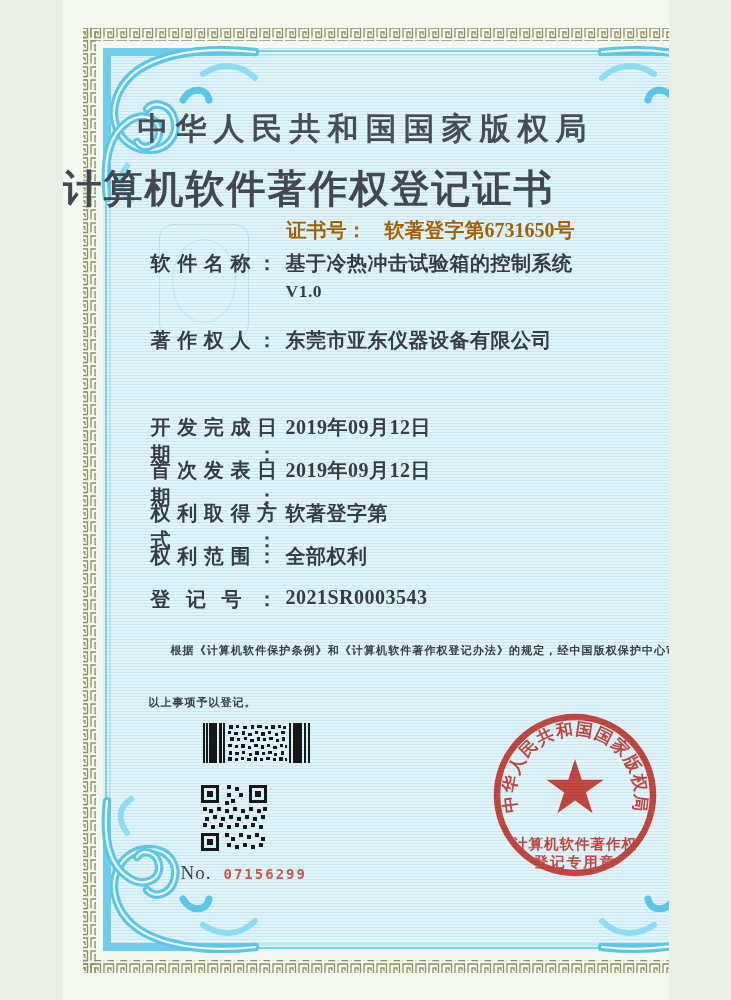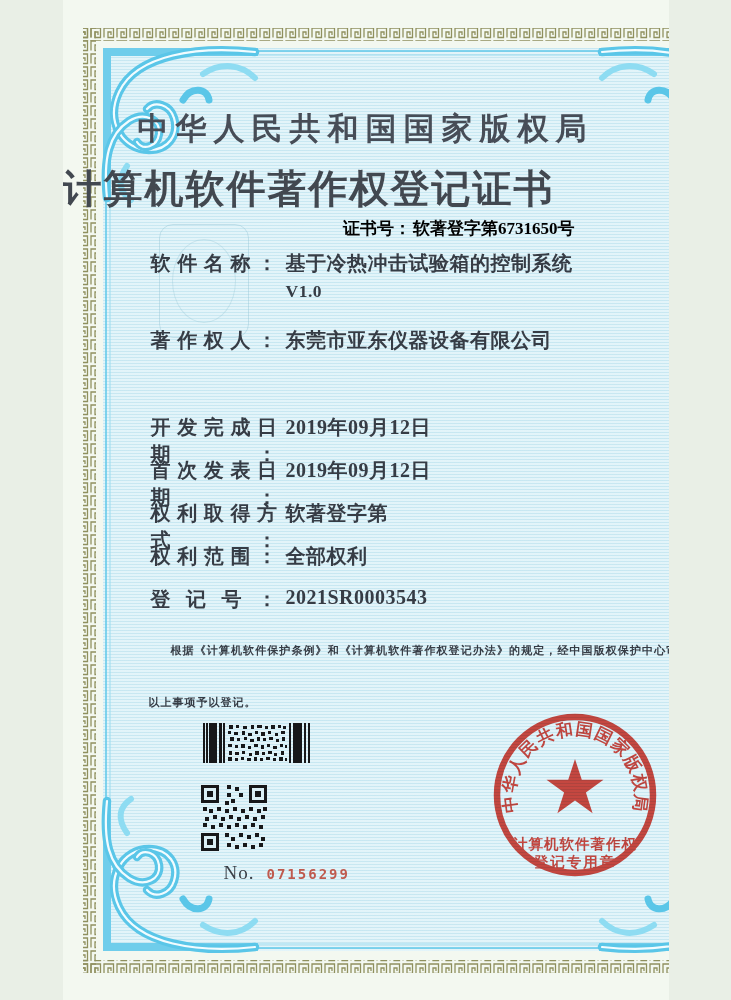--- a/index.html
+++ b/index.html
@@ -24,42 +24,42 @@
   }
   .issuer{
     position:absolute;left:0;top:108px;width:100%;z-index:2;
     text-align:center;font-size:31px;font-weight:700;color:#474d57;letter-spacing:7px;
   }
   .cert-title{
     position:absolute;left:0;top:162px;width:100%;z-index:2;
     font-size:39px;font-weight:700;color:#424850;letter-spacing:2px;
   }
   .cert-no-line{
-    position:absolute;right:94px;top:217px;z-index:2;display:flex;gap:2px;
-    font-size:17px;font-weight:700;color:#000000;
+    position:absolute;right:94px;top:217px;z-index:2;display:flex;gap:18px;
+    font-size:20px;font-weight:700;color:#a16207;
   }
   .row{position:absolute;left:88px;z-index:2;display:flex;align-items:flex-start;
     font-size:20px;font-weight:700;color:#363c45;letter-spacing:.5px;}
   .flabel{display:inline-block;width:127px;flex:none;text-align:justify;text-align-last:justify;}
   .fvalue{margin-left:8px;white-space:nowrap;}
   .fvalue2{position:absolute;left:223px;z-index:2;font-size:17.5px;font-weight:700;color:#363c45;letter-spacing:.5px;text-align:right;}
   .statement{
     position:absolute;left:86px;top:624px;width:566px;z-index:2;
     font-size:11px;font-weight:700;color:#363c45;letter-spacing:1px;
     line-height:52px;text-indent:2em;text-align:justify;
   }
   .barcode{position:absolute;left:140px;top:723px;z-index:2;}
   .qrcode{position:absolute;left:138px;top:785px;z-index:2;}
   .seal{position:absolute;left:414px;top:697px;z-index:3;mix-blend-mode:multiply;opacity:.92;}
   .seal-date{
     position:absolute;left:436px;top:858px;z-index:4;
     font-size:21px;font-weight:700;color:#1e2127;letter-spacing:1px;
   }
   .serial-line{position:absolute;left:118px;top:862px;z-index:2;display:flex;align-items:baseline;}
-  .serial-label{font-size:19px;color:#3a3f47;letter-spacing:1px;padding-left:43px;}
+  .serial-label{font-size:19px;color:#3a3f47;letter-spacing:1px;}
   .serial-number{
     margin-left:12px;font-family:"DejaVu Sans Mono","Liberation Mono",monospace;
     font-size:14px;color:#bf5a4e;letter-spacing:2px;font-weight:700;
   }
 </style>
 </head>
 <body>
 
 <div class="page">
 

